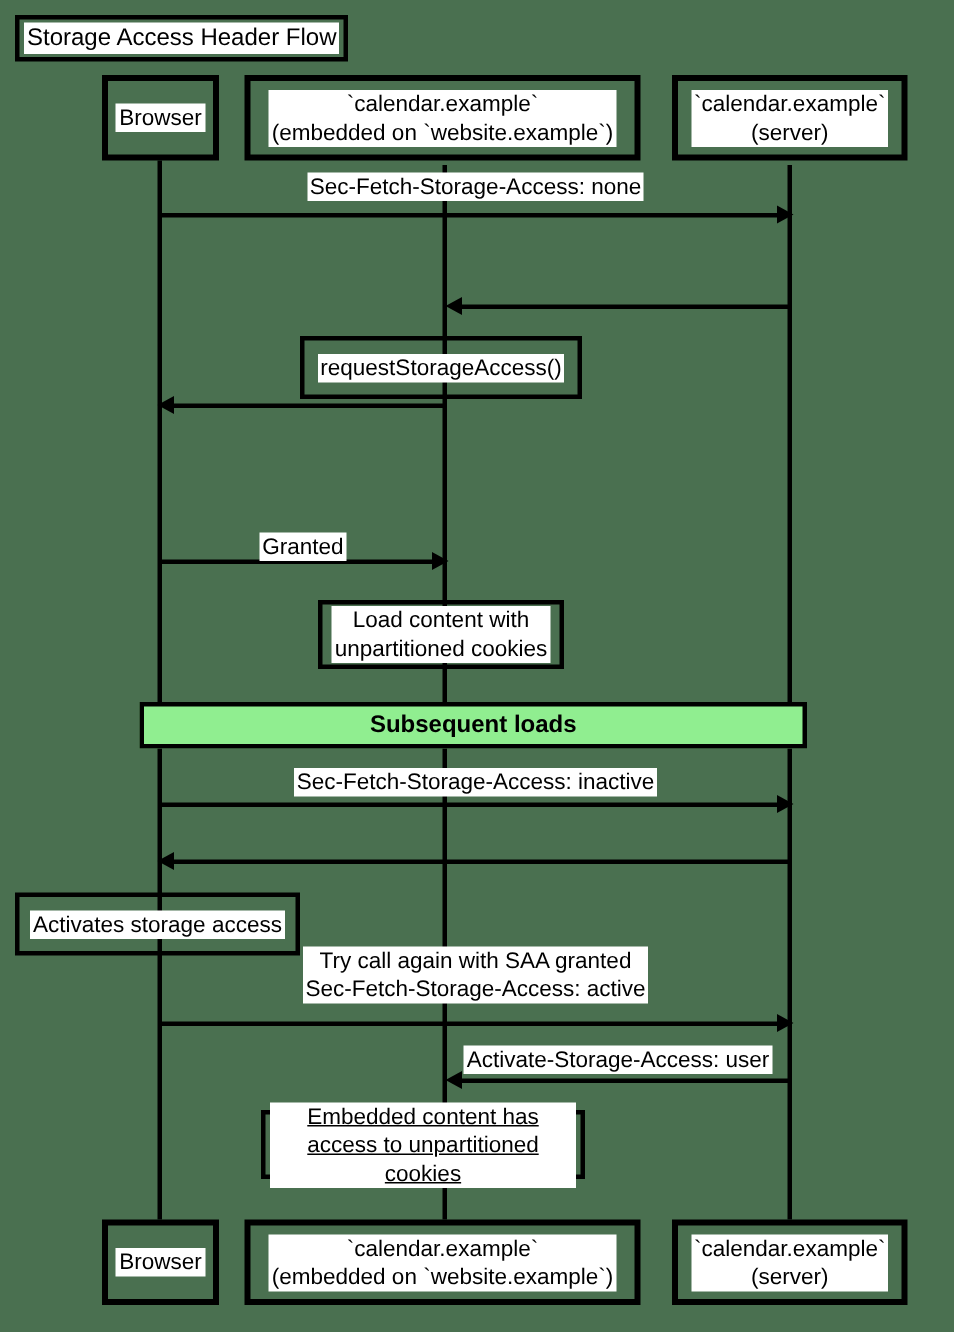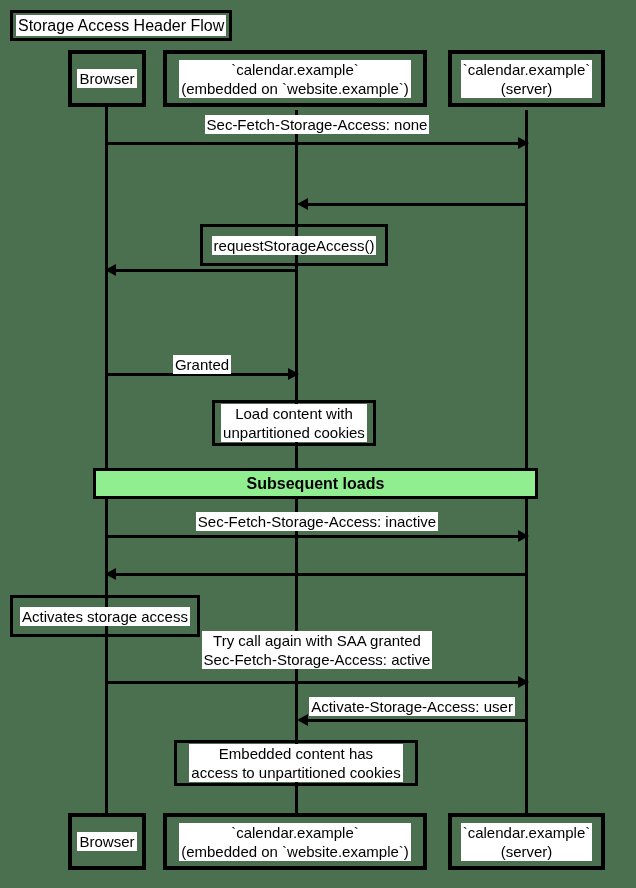--- a/index.html
+++ b/index.html
@@ -198,21 +198,21 @@
     <span class="msg-label">Try call again with SAA granted
 Sec-Fetch-Storage-Access: active</span>
   </div>
 
   <div class="abs msg-line" style="left:303px; top:719px; width:224px;"></div>
   <div class="abs arrowhead left" style="left:297px; top:714px;"></div>
   <div class="abs" style="left:297px; top:697px; width:230px; text-align:center;">
     <span class="msg-label">Activate-Storage-Access: user</span>
   </div>
 
-  <div class="abs note" style="left:174px; top:740px; width:244px; height:46px;">
+  <div class="abs note" style="left:174px; top:740px; width:216px; height:46px;text-decoration:underline;">
     <span class="ntext">Embedded content has
 access to unpartitioned cookies</span>
   </div>
 
   <div class="abs participant" style="left:68px; top:813px; width:78px; height:57px;">
     <span class="plabel">Browser</span>
   </div>
 
   <div class="abs participant" style="left:163px; top:813px; width:264px; height:57px;">
     <span class="plabel">`calendar.example`

